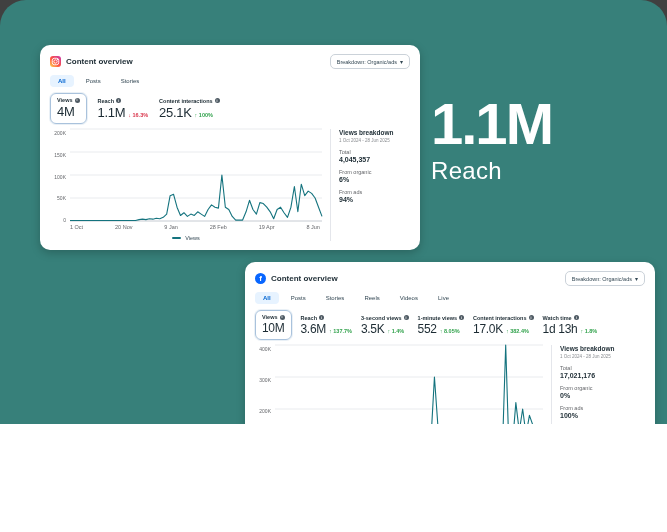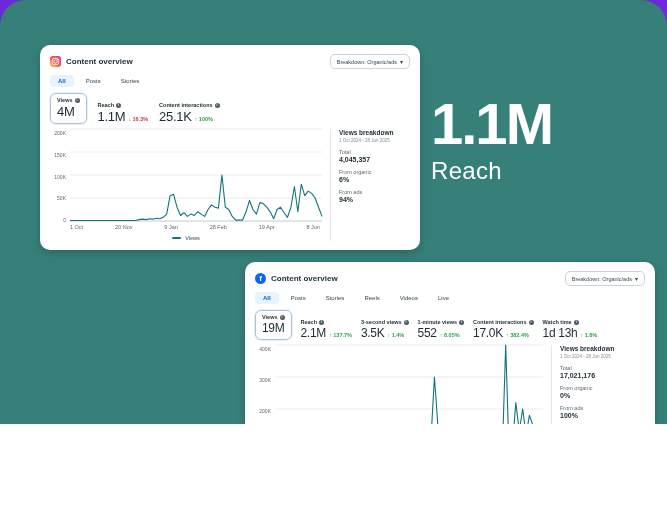--- a/index.html
+++ b/index.html
@@ -1,37 +1,37 @@
 <!DOCTYPE html>
 <html><head>
 <meta charset="utf-8">
 <style>
   * { margin:0; padding:0; box-sizing:border-box; }
   body { background:#fff; font-family:"Liberation Sans", sans-serif; }
-  .canvas { position:relative; width:667px; height:424px; background:#6d28d9; overflow:hidden; }
+  .canvas { position:relative; width:667px; height:424px; background:#404040; overflow:hidden; }
 
   .bg-strip { position:absolute; left:57px; top:468px; width:541px; height:64px; background:#1D5B56; border-radius:18px; }
   .bg-main  { position:absolute; left:0; top:0; width:667px; height:523px; background:#37807A; border-radius:26px 26px 48px 48px; }
 
   .card { position:absolute; background:#fff; border-radius:10px; box-shadow:0 3px 10px rgba(0,0,0,.22); padding:9px 10px; display:flex; flex-direction:column; }
   .card-a { left:40px; top:45px; width:380px; height:205px; }
   .card-b { left:245px; top:262px; width:410px; height:240px; }
 
   .card-header { display:flex; justify-content:space-between; align-items:center; }
   .title-group { display:flex; align-items:center; gap:5px; }
   .card-title { font-size:8px; font-weight:700; color:#1C2B33; }
   .fb-icon { width:11px; height:11px; border-radius:50%; background:#0866FF; color:#fff; font-weight:700; font-size:8px; display:inline-flex; align-items:flex-end; justify-content:center; line-height:10px; }
   .pill { display:inline-flex; align-items:center; gap:3px; border:1px solid #CBD2D9; border-radius:5px; background:#fff; padding:3px 6px; font-size:5.5px; color:#344854; cursor:pointer; }
   .caret { font-size:6px; color:#344854; }
 
   .tabs { display:flex; gap:4px; margin-top:6px; }
   .tab { border:none; background:transparent; font-size:6px; color:#344854; padding:3px 8px; border-radius:4px; font-family:inherit; cursor:pointer; }
   .tab.active { background:#E7F3FF; color:#0064D1; font-weight:700; }
 
-  .metrics { display:flex; align-items:flex-end; gap:11px; margin-top:6px; }
+  .metrics { display:flex; align-items:center; gap:11px; margin-top:6px; }
   .card-b .metrics { gap:9px; }
   .metric.selected { border:1px solid #A9C2DC; border-radius:6px; padding:3px 6px 4px; box-shadow:0 0 0 1px rgba(169,194,220,.25); }
   .metric-label { display:flex; align-items:center; gap:2px; font-size:5.5px; font-weight:700; color:#1C2B33; white-space:nowrap; }
   .info-dot { width:5px; height:5px; border-radius:50%; background:#4E5A63; color:#fff; font-size:3.5px; display:inline-flex; align-items:center; justify-content:center; font-style:normal; }
   .metric-line { display:flex; align-items:baseline; gap:3px; margin-top:1px; }
   .metric-value { font-size:13px; color:#1C2B33; letter-spacing:-0.3px; white-space:nowrap; }
   .card-b .metric-value { font-size:12px; }
   .delta { font-size:5.5px; font-weight:700; white-space:nowrap; }
   .delta.up { color:#31A24C; }
   .delta.down { color:#D9364C; }
@@ -200,30 +200,30 @@
       <button class="tab">Live</button>
     </div>
 
     <div class="metrics">
       <div class="metric selected">
         <div class="metric-label">
             <span>Views</span>
             <i class="info-dot">i</i>
           </div>
         <div class="metric-line">
-            <span class="metric-value">19M</span>
+            <span class="metric-value">10M</span>
           </div>
       </div>
       <div class="metric">
         <div class="metric-label">
             <span>Reach</span>
             <i class="info-dot">i</i>
           </div>
         <div class="metric-line">
-            <span class="metric-value">2.1M</span>
+            <span class="metric-value">3.6M</span>
             <span class="delta up">↑ 137.7%</span>
           </div>
       </div>
       <div class="metric">
         <div class="metric-label">
             <span>3-second views</span>
             <i class="info-dot">i</i>
           </div>
         <div class="metric-line">
             <span class="metric-value">3.5K</span>

